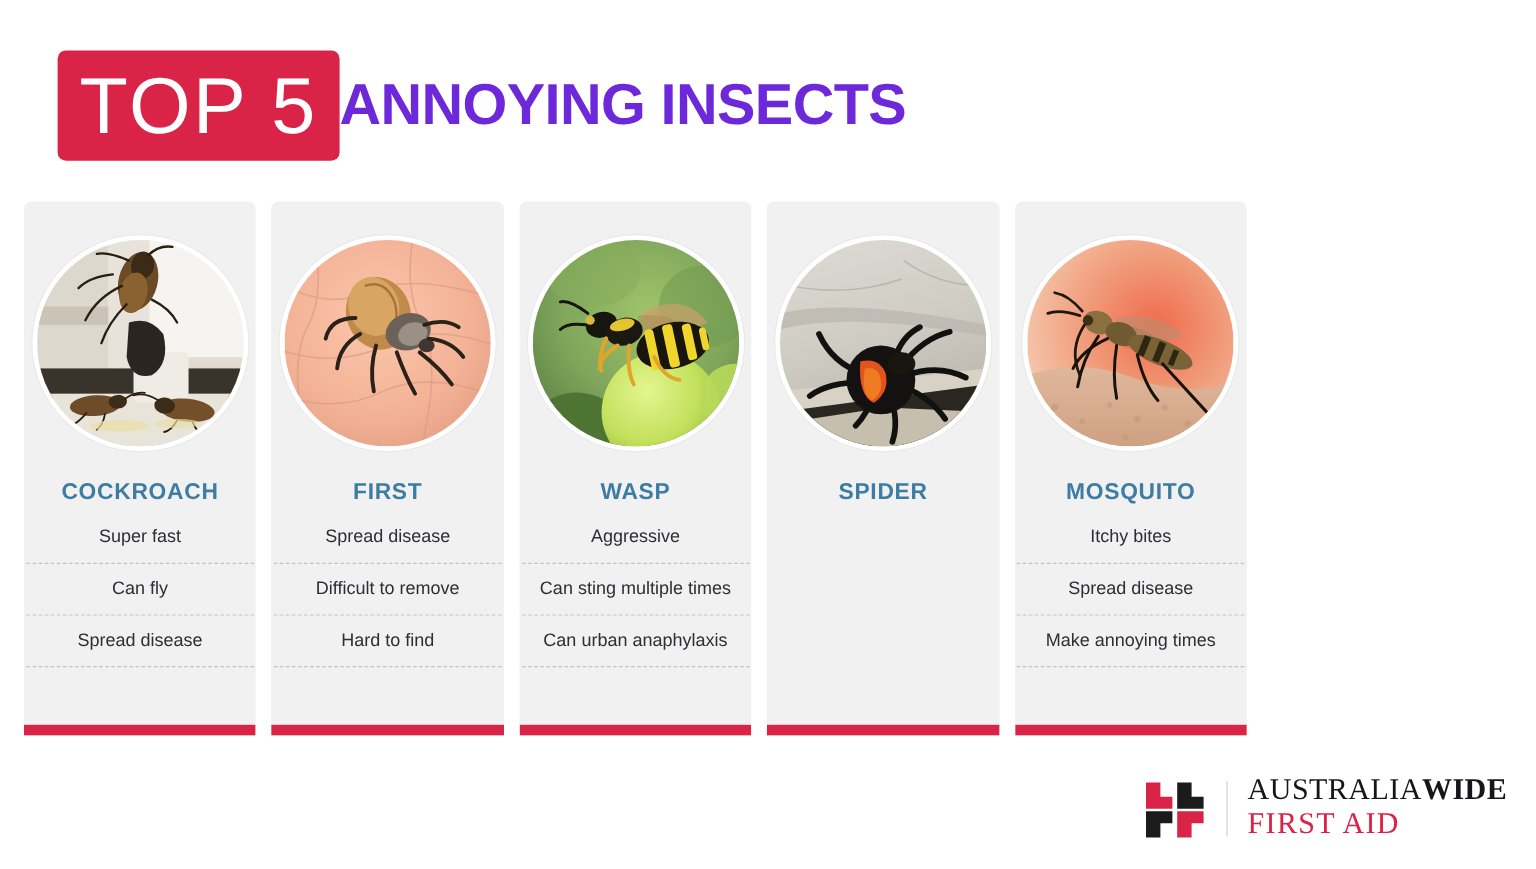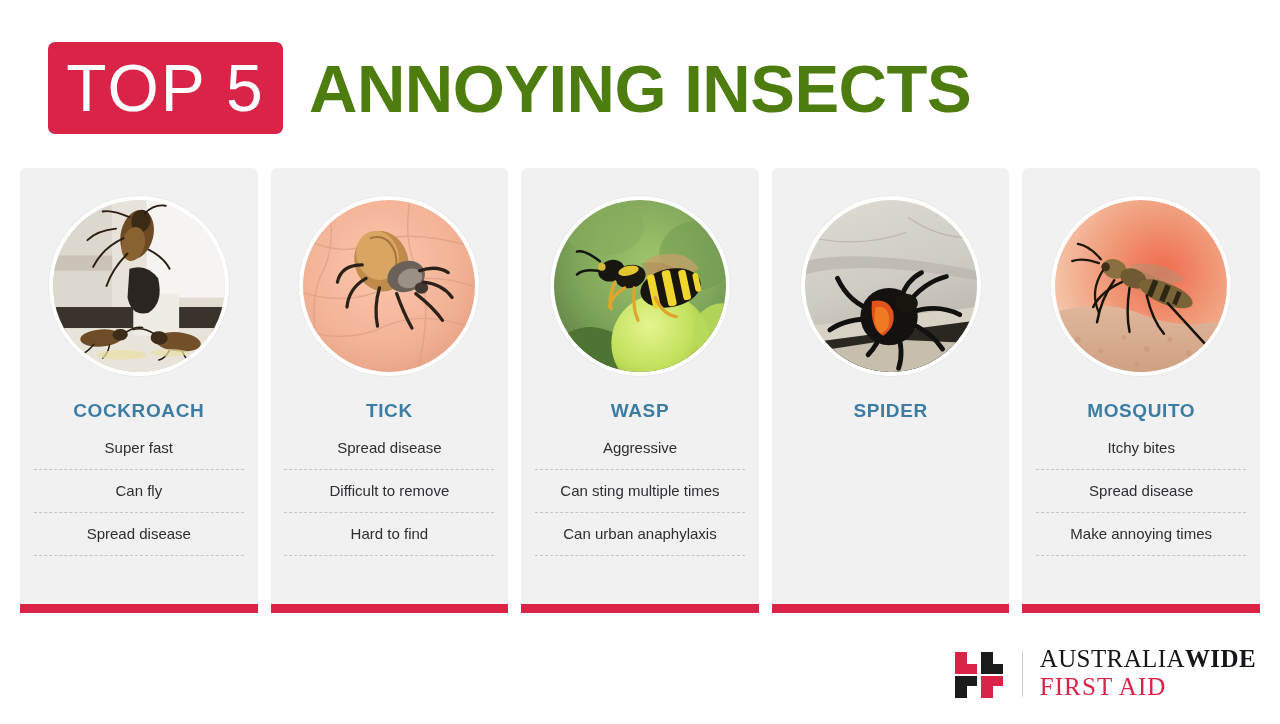--- a/index.html
+++ b/index.html
@@ -21,34 +21,33 @@
   }
   .rank-badge-text {
     color: #ffffff;
     font-size: 66px;
     font-weight: 300;
     letter-spacing: 2px;
     line-height: 1;
     font-family: "Liberation Sans", sans-serif;
   }
   .headline {
-    margin-left: 26px;
-    color: #4d7c0f;
-    font-size: 67px;
+    color: #6d28d9;
+    font-size: 48px;
     font-weight: bold;
     letter-spacing: -0.5px;
     line-height: 1;
     white-space: nowrap;
   }
 
   
   .cards {
     position: absolute;
     left: 20px; top: 168px;
-    width: 1240px; height: 445px;
+    width: 1019px; height: 445px;
     display: flex;
     gap: 13px;
   }
   .card {
     position: relative;
     flex: 1 1 0;
     background: #f1f1f1;
     border-radius: 6px 6px 0 0;
     display: flex;
     flex-direction: column;
@@ -236,21 +235,21 @@
               <path d="M66 82 q-18 10 -20 30"></path>
               <path d="M80 92 q-6 20 -2 40"></path>
               <path d="M98 98 q8 22 16 36"></path>
               <path d="M118 98 q18 14 28 28"></path>
               <path d="M126 86 q20 2 30 16"></path>
               <path d="M122 74 q18 -6 30 2"></path>
             </g>
           </svg>
         </div>
       </div>
-      <div class="card-title">TICK</div>
+      <div class="card-title">FIRST</div>
       <div class="facts">
         <div class="fact">Spread disease</div>
         <div class="fact-sep"></div>
         <div class="fact">Difficult to remove</div>
         <div class="fact-sep"></div>
         <div class="fact">Hard to find</div>
         <div class="fact-sep"></div>
       </div>
       <div class="card-accent-bar"></div>
     </div>

